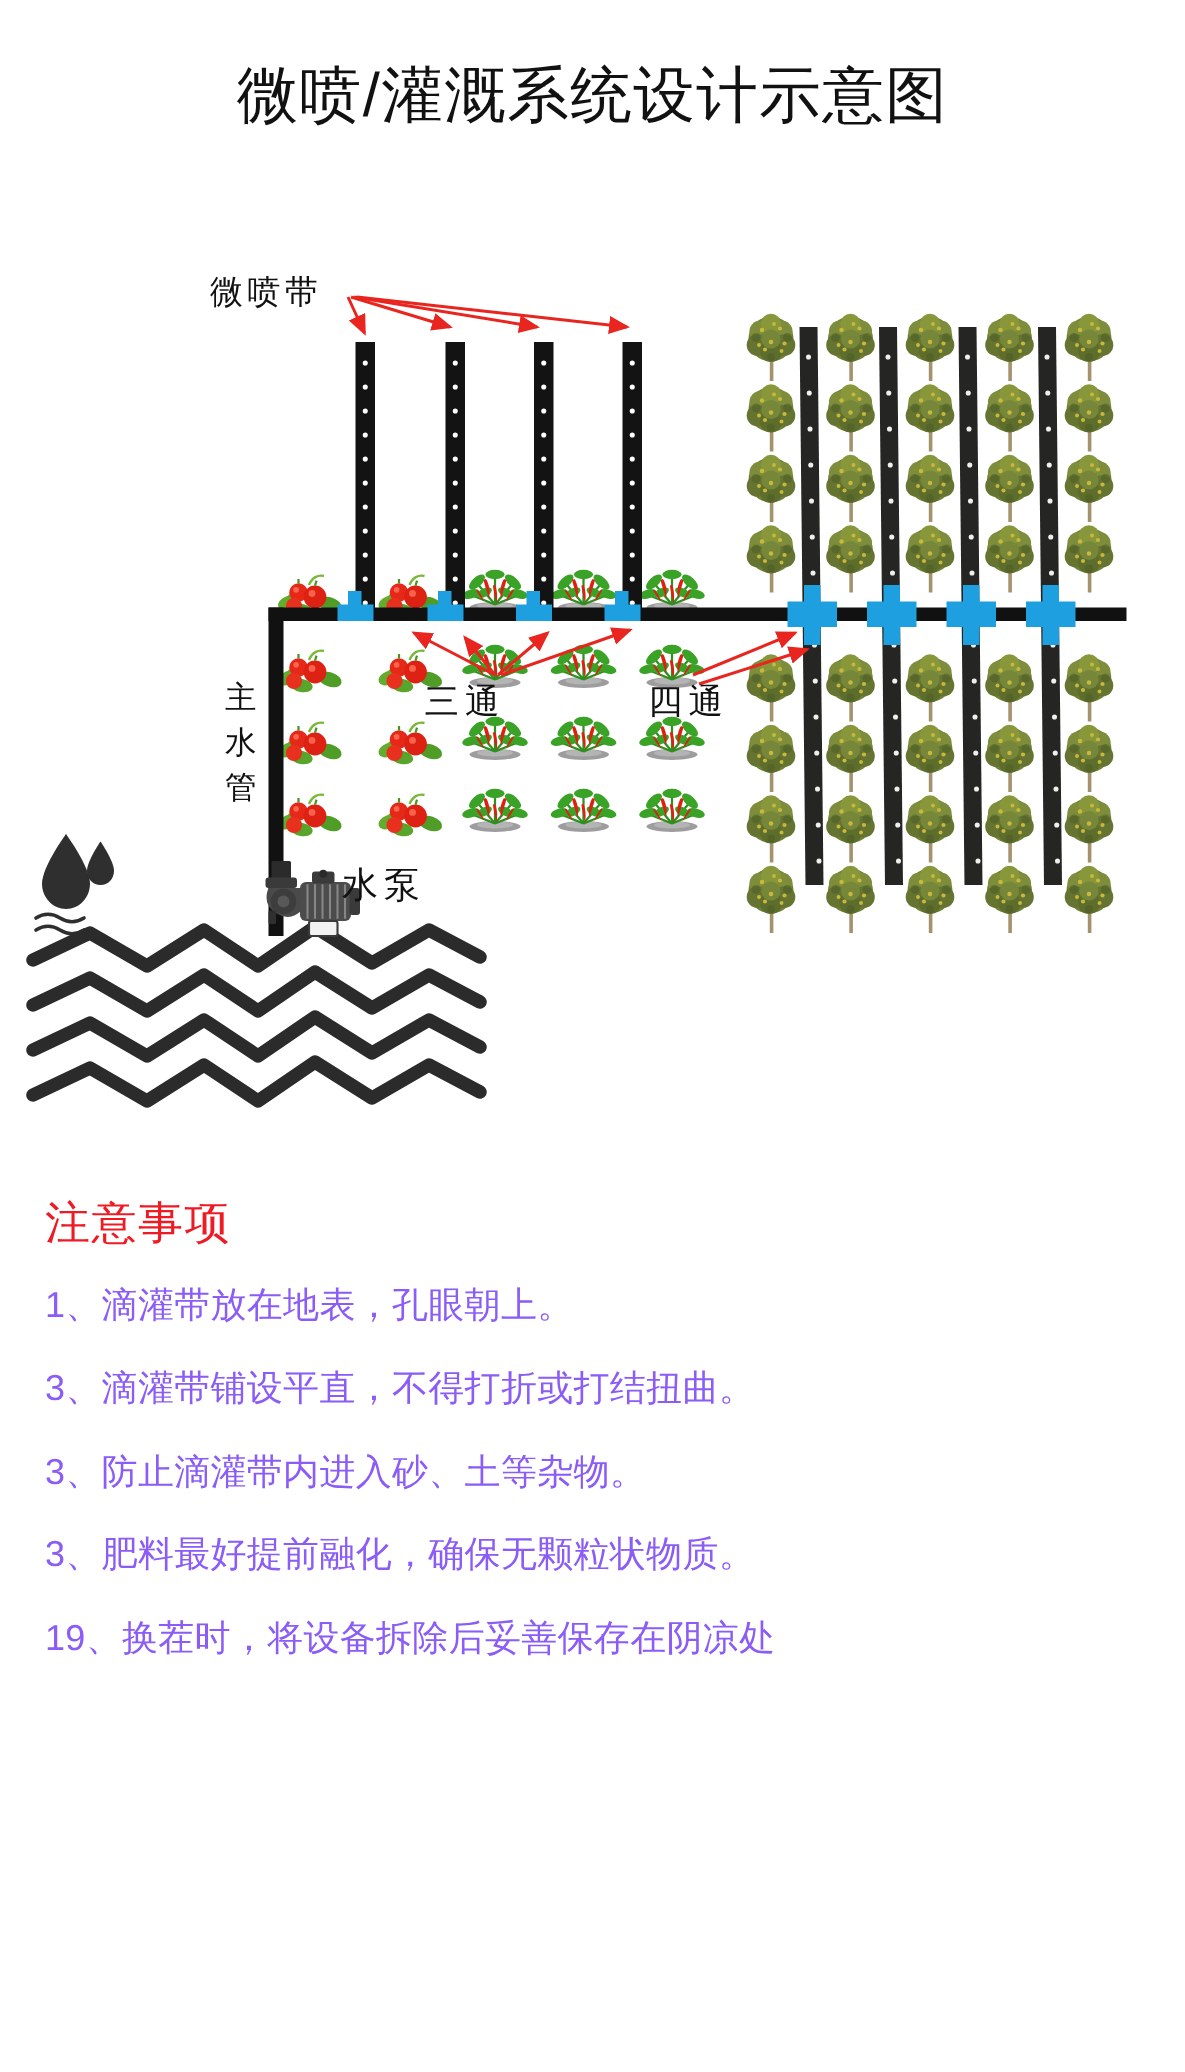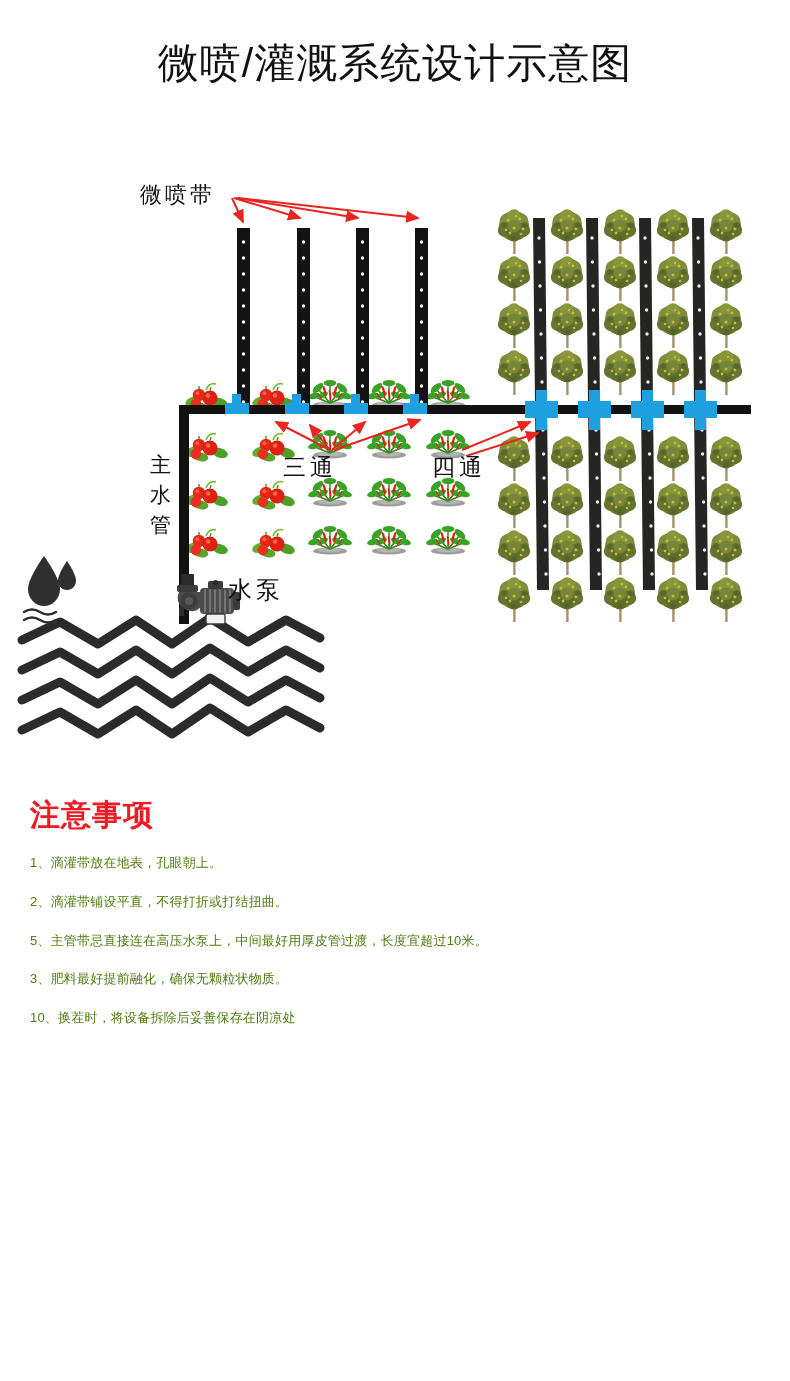--- a/index.html
+++ b/index.html
@@ -29,31 +29,31 @@
   
   .diagram{position:absolute;left:0;top:150px;width:790px;height:620px;}
   .diagram svg{display:block;}
 
   
   .notes{position:absolute;left:0;top:795px;width:790px;}
   .notes-title{
     position:absolute;left:30px;top:0;
     color:#ee1b24;
     font-size:30px;
-    font-weight:700;
+    font-weight:400;
     letter-spacing:1px;
   }
   .notes-list{
     position:absolute;left:30px;top:58px;width:740px;
     list-style:none;margin:0;padding:0;
   }
   .note-item{
-    font-size:13px;
+    font-size:24px;
     line-height:1.52;
-    color:#4d7c0f;
+    color:#8b5cf6;
     margin-bottom:19px;
     letter-spacing:0.2px;
   }
 </style>
 </head>
 <body>
 
 <div class="page">
 
   <div class="title">微喷/灌溉系统设计示意图</div>
@@ -484,20 +484,20 @@
       <text x="283" y="325" font-family="Liberation Sans, DejaVu Sans, sans-serif" font-size="23" fill="#111" letter-spacing="4">三通</text>
       <text x="432" y="325" font-family="Liberation Sans, DejaVu Sans, sans-serif" font-size="23" fill="#111" letter-spacing="4">四通</text>
       <text x="228" y="448" font-family="Liberation Sans, DejaVu Sans, sans-serif" font-size="24" fill="#111" letter-spacing="4">水泵</text>
     </svg>
   </div>
 
   <div class="notes">
     <div class="notes-title">注意事项</div>
     <ul class="notes-list">
       <li class="note-item">1、滴灌带放在地表，孔眼朝上。</li>
-      <li class="note-item">2、滴灌带铺设平直，不得打折或打结扭曲。</li>
-      <li class="note-item">5、主管带忌直接连在高压水泵上，中间最好用厚皮管过渡，长度宜超过10米。</li>
+      <li class="note-item">3、滴灌带铺设平直，不得打折或打结扭曲。</li>
+      <li class="note-item">3、防止滴灌带内进入砂、土等杂物。</li>
       <li class="note-item">3、肥料最好提前融化，确保无颗粒状物质。</li>
-      <li class="note-item">10、换茬时，将设备拆除后妥善保存在阴凉处</li>
+      <li class="note-item">19、换茬时，将设备拆除后妥善保存在阴凉处</li>
     </ul>
   </div>
 
 </div>
 
 </body></html>

